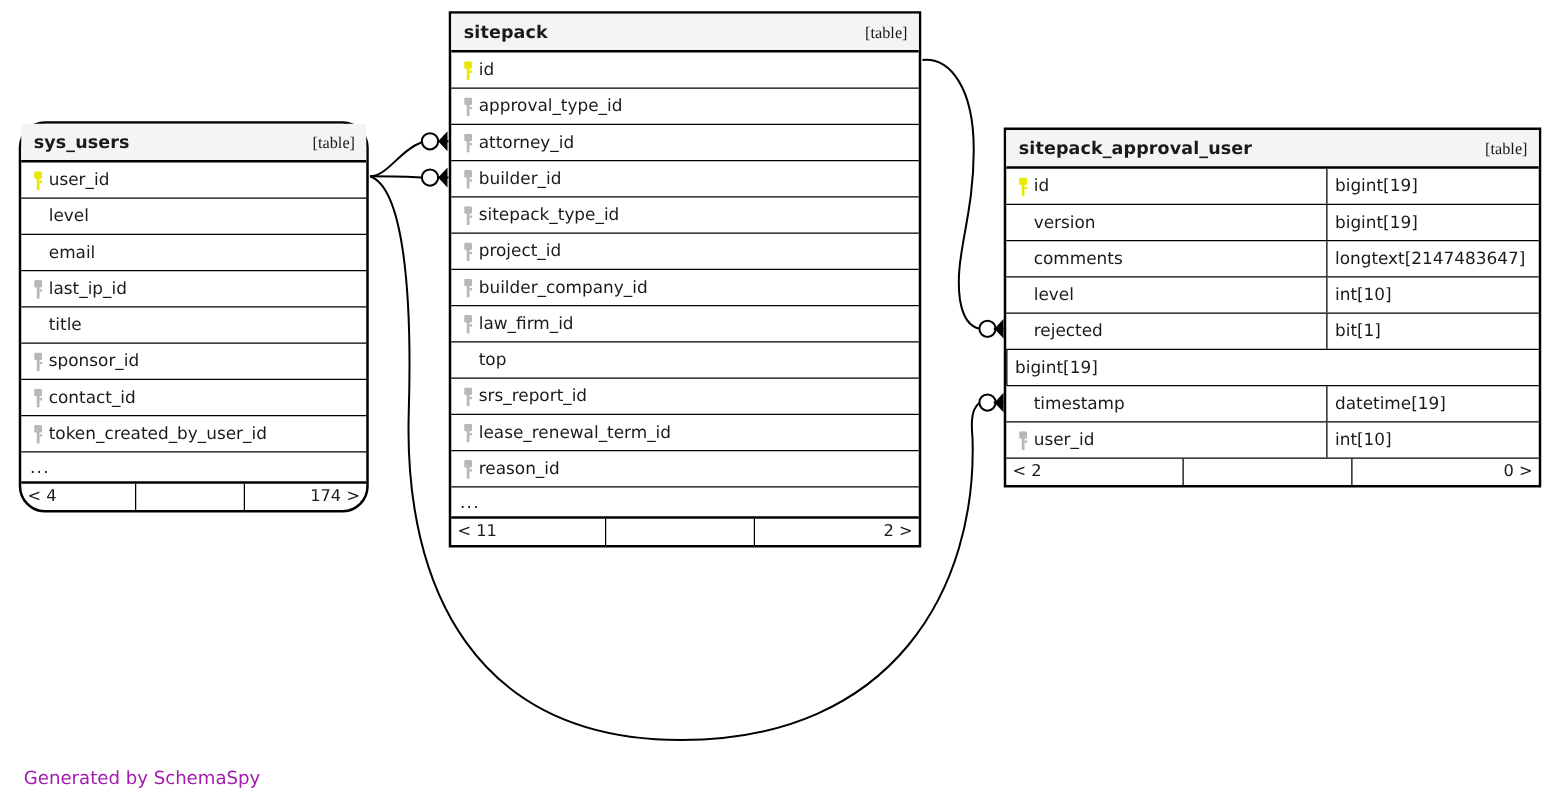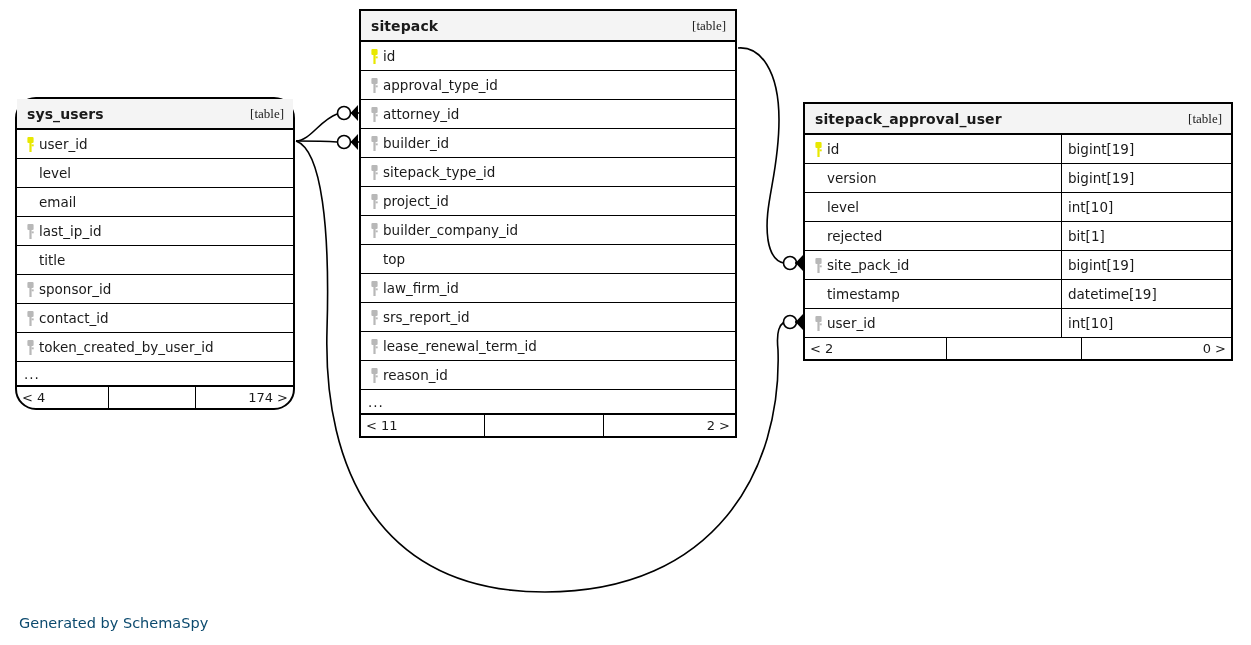--- a/index.html
+++ b/index.html
@@ -140,21 +140,21 @@
   .ft-a .foot-left { flex: 0 0 33%; }
   .ft-a .foot-mid  { flex: 0 0 32%; }
   .ft-a .foot-right{ flex: 1 1 auto; }
 
   
   .caption {
     position: absolute;
     left: 19px;
     top: 615px;
     font-size: 14.5px;
-    color: #0c4a6e;
+    color: #a21caf;
     z-index: 2;
     white-space: nowrap;
   }
 </style>
 </head>
 <body>
 
 <div id="canvas">
 
   <svg id="edges" viewBox="0 0 1251 645" xmlns="http://www.w3.org/2000/svg">
@@ -367,34 +367,34 @@
                   <rect x="1.4" y="0" width="6.2" height="6" rx="1.1" fill="#b8b8b8"></rect>
                   <rect x="3.4" y="5" width="2.2" height="10" fill="#b8b8b8"></rect>
                   <rect x="5.6" y="7.4" width="2.1" height="1.9" fill="#b8b8b8"></rect>
                 </svg>
               </span>
               <span class="colname">builder_company_id</span>
             </div>
           </div>
           <div class="row">
             <div class="cell-name">
+              <span class="keyslot">
+                <svg class="key" viewBox="0 0 9 15" xmlns="http://www.w3.org/2000/svg">
+                  <rect x="1.4" y="0" width="6.2" height="6" rx="1.1" fill="#b8b8b8"></rect>
+                  <rect x="3.4" y="5" width="2.2" height="10" fill="#b8b8b8"></rect>
+                  <rect x="5.6" y="7.4" width="2.1" height="1.9" fill="#b8b8b8"></rect>
+                </svg>
+              </span>
+              <span class="colname">law_firm_id</span>
+            </div>
+          </div>
+          <div class="row">
+            <div class="cell-name">
               <span class="keyslot"></span>
               <span class="colname">top</span>
-            </div>
-          </div>
-          <div class="row">
-            <div class="cell-name">
-              <span class="keyslot">
-                <svg class="key" viewBox="0 0 9 15" xmlns="http://www.w3.org/2000/svg">
-                  <rect x="1.4" y="0" width="6.2" height="6" rx="1.1" fill="#b8b8b8"></rect>
-                  <rect x="3.4" y="5" width="2.2" height="10" fill="#b8b8b8"></rect>
-                  <rect x="5.6" y="7.4" width="2.1" height="1.9" fill="#b8b8b8"></rect>
-                </svg>
-              </span>
-              <span class="colname">law_firm_id</span>
             </div>
           </div>
           <div class="row">
             <div class="cell-name">
               <span class="keyslot">
                 <svg class="key" viewBox="0 0 9 15" xmlns="http://www.w3.org/2000/svg">
                   <rect x="1.4" y="0" width="6.2" height="6" rx="1.1" fill="#b8b8b8"></rect>
                   <rect x="3.4" y="5" width="2.2" height="10" fill="#b8b8b8"></rect>
                   <rect x="5.6" y="7.4" width="2.1" height="1.9" fill="#b8b8b8"></rect>
                 </svg>
@@ -460,46 +460,45 @@
               <span class="keyslot"></span>
               <span class="colname">version</span>
             </div>
             <div class="cell-type" style="flex:1 1 auto">
               <span>bigint[19]</span>
             </div>
           </div>
           <div class="row">
             <div class="cell-name" style="flex:0 0 256px">
               <span class="keyslot"></span>
+              <span class="colname">comments</span>
+            </div>
+            <div class="cell-type" style="flex:1 1 auto">
+              <span>longtext[2147483647]</span>
+            </div>
+          </div>
+          <div class="row">
+            <div class="cell-name" style="flex:0 0 256px">
+              <span class="keyslot"></span>
               <span class="colname">level</span>
             </div>
             <div class="cell-type" style="flex:1 1 auto">
               <span>int[10]</span>
             </div>
           </div>
           <div class="row">
             <div class="cell-name" style="flex:0 0 256px">
               <span class="keyslot"></span>
               <span class="colname">rejected</span>
             </div>
             <div class="cell-type" style="flex:1 1 auto">
               <span>bit[1]</span>
             </div>
           </div>
           <div class="row">
-            <div class="cell-name" style="flex:0 0 256px">
-              <span class="keyslot">
-                <svg class="key" viewBox="0 0 9 15" xmlns="http://www.w3.org/2000/svg">
-                  <rect x="1.4" y="0" width="6.2" height="6" rx="1.1" fill="#b8b8b8"></rect>
-                  <rect x="3.4" y="5" width="2.2" height="10" fill="#b8b8b8"></rect>
-                  <rect x="5.6" y="7.4" width="2.1" height="1.9" fill="#b8b8b8"></rect>
-                </svg>
-              </span>
-              <span class="colname">site_pack_id</span>
-            </div>
             <div class="cell-type" style="flex:1 1 auto">
               <span>bigint[19]</span>
             </div>
           </div>
           <div class="row">
             <div class="cell-name" style="flex:0 0 256px">
               <span class="keyslot"></span>
               <span class="colname">timestamp</span>
             </div>
             <div class="cell-type" style="flex:1 1 auto">

